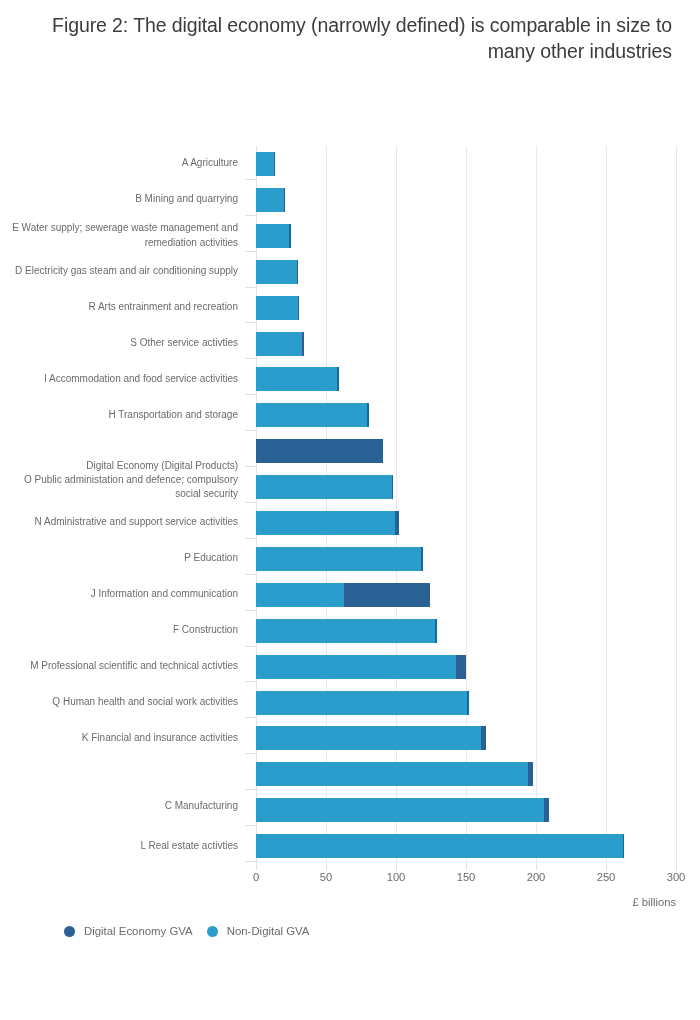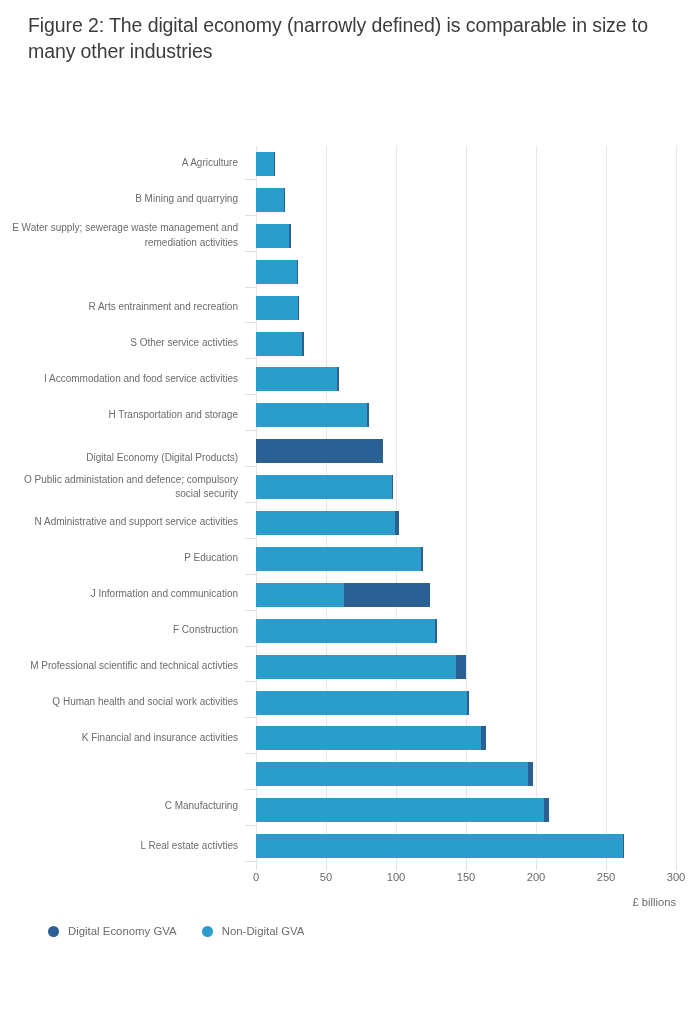--- a/index.html
+++ b/index.html
@@ -16,21 +16,21 @@
     background: #ffffff;
     overflow: hidden;
   }
 
   
   #title-block { padding: 12px 28px 0 28px; }
   .chart-title {
     font-size: 19.5px;
     line-height: 26px;
     color: #3c3c3c;
-    text-align: left;
+    text-align: right;
     font-weight: 400;
     letter-spacing: -0.1px;
     margin: 0;
   }
   .chart-subtitle {
     margin: 13px 0 0 0;
     font-size: 11.7px;
     line-height: 15px;
     color: #666666;
     text-align: center;
@@ -131,25 +131,25 @@
     top: 750px;
     width: 420px;
     text-align: right;
     font-size: 11.2px;
     color: #6b6b6b;
   }
 
   
   #legend {
     position: absolute;
-    left: 48px;
+    left: 64px;
     top: 925px;
     display: flex;
     align-items: center;
-    gap: 25px;
+    gap: 14px;
   }
   .legend-item {
     display: flex;
     align-items: center;
     gap: 9px;
   }
   .legend-dot {
     width: 11px; height: 11px;
     border-radius: 50%;
     display: block;
@@ -168,25 +168,26 @@
   <div id="title-block">
     <h1 class="chart-title">Figure 2: The digital economy (narrowly defined) is comparable in size to many other industries</h1>
   </div>
 
   <div id="plot-wrap">
 
     <div id="ylabels">
         <div class="ylabel" style="top: 10.45px;">A Agriculture</div>
         <div class="ylabel" style="top: 46.35px;">B Mining and quarrying</div>
         <div class="ylabel" style="top: 75.25px;">E Water supply; sewerage waste management and remediation activities</div>
+        <div class="ylabel" style="top: 118.15px;">D Electricity gas steam and air conditioning supply</div>
         <div class="ylabel" style="top: 154.05px;">R Arts entrainment and recreation</div>
         <div class="ylabel" style="top: 189.95px;">S Other service activties</div>
         <div class="ylabel" style="top: 225.85px;">I Accommodation and food service activities</div>
         <div class="ylabel" style="top: 261.75px;">H Transportation and storage</div>
-        <div class="ylabel" style="top: 305px;">Digital Economy (Digital Products)</div>
+        <div class="ylabel" style="top: 313px;">Digital Economy (Digital Products)</div>
         <div class="ylabel" style="top: 326.55px;">O Public administation and defence; compulsory social security</div>
         <div class="ylabel" style="top: 369.45px;">N Administrative and support service activities</div>
         <div class="ylabel" style="top: 405.35px;">P Education</div>
         <div class="ylabel" style="top: 441.25px;">J Information and communication</div>
         <div class="ylabel" style="top: 477.15px; padding-left: 41px;">F Construction</div>
         <div class="ylabel" style="top: 513.05px;">M Professional scientific and technical activties</div>
         <div class="ylabel" style="top: 548.95px;">Q Human health and social work activities</div>
         <div class="ylabel" style="top: 584.85px;">K Financial and insurance activities</div>
         <div class="ylabel" style="top: 653px; padding-left: 8px;">C Manufacturing</div>
         <div class="ylabel" style="top: 692.55px;">L Real estate activties</div>

